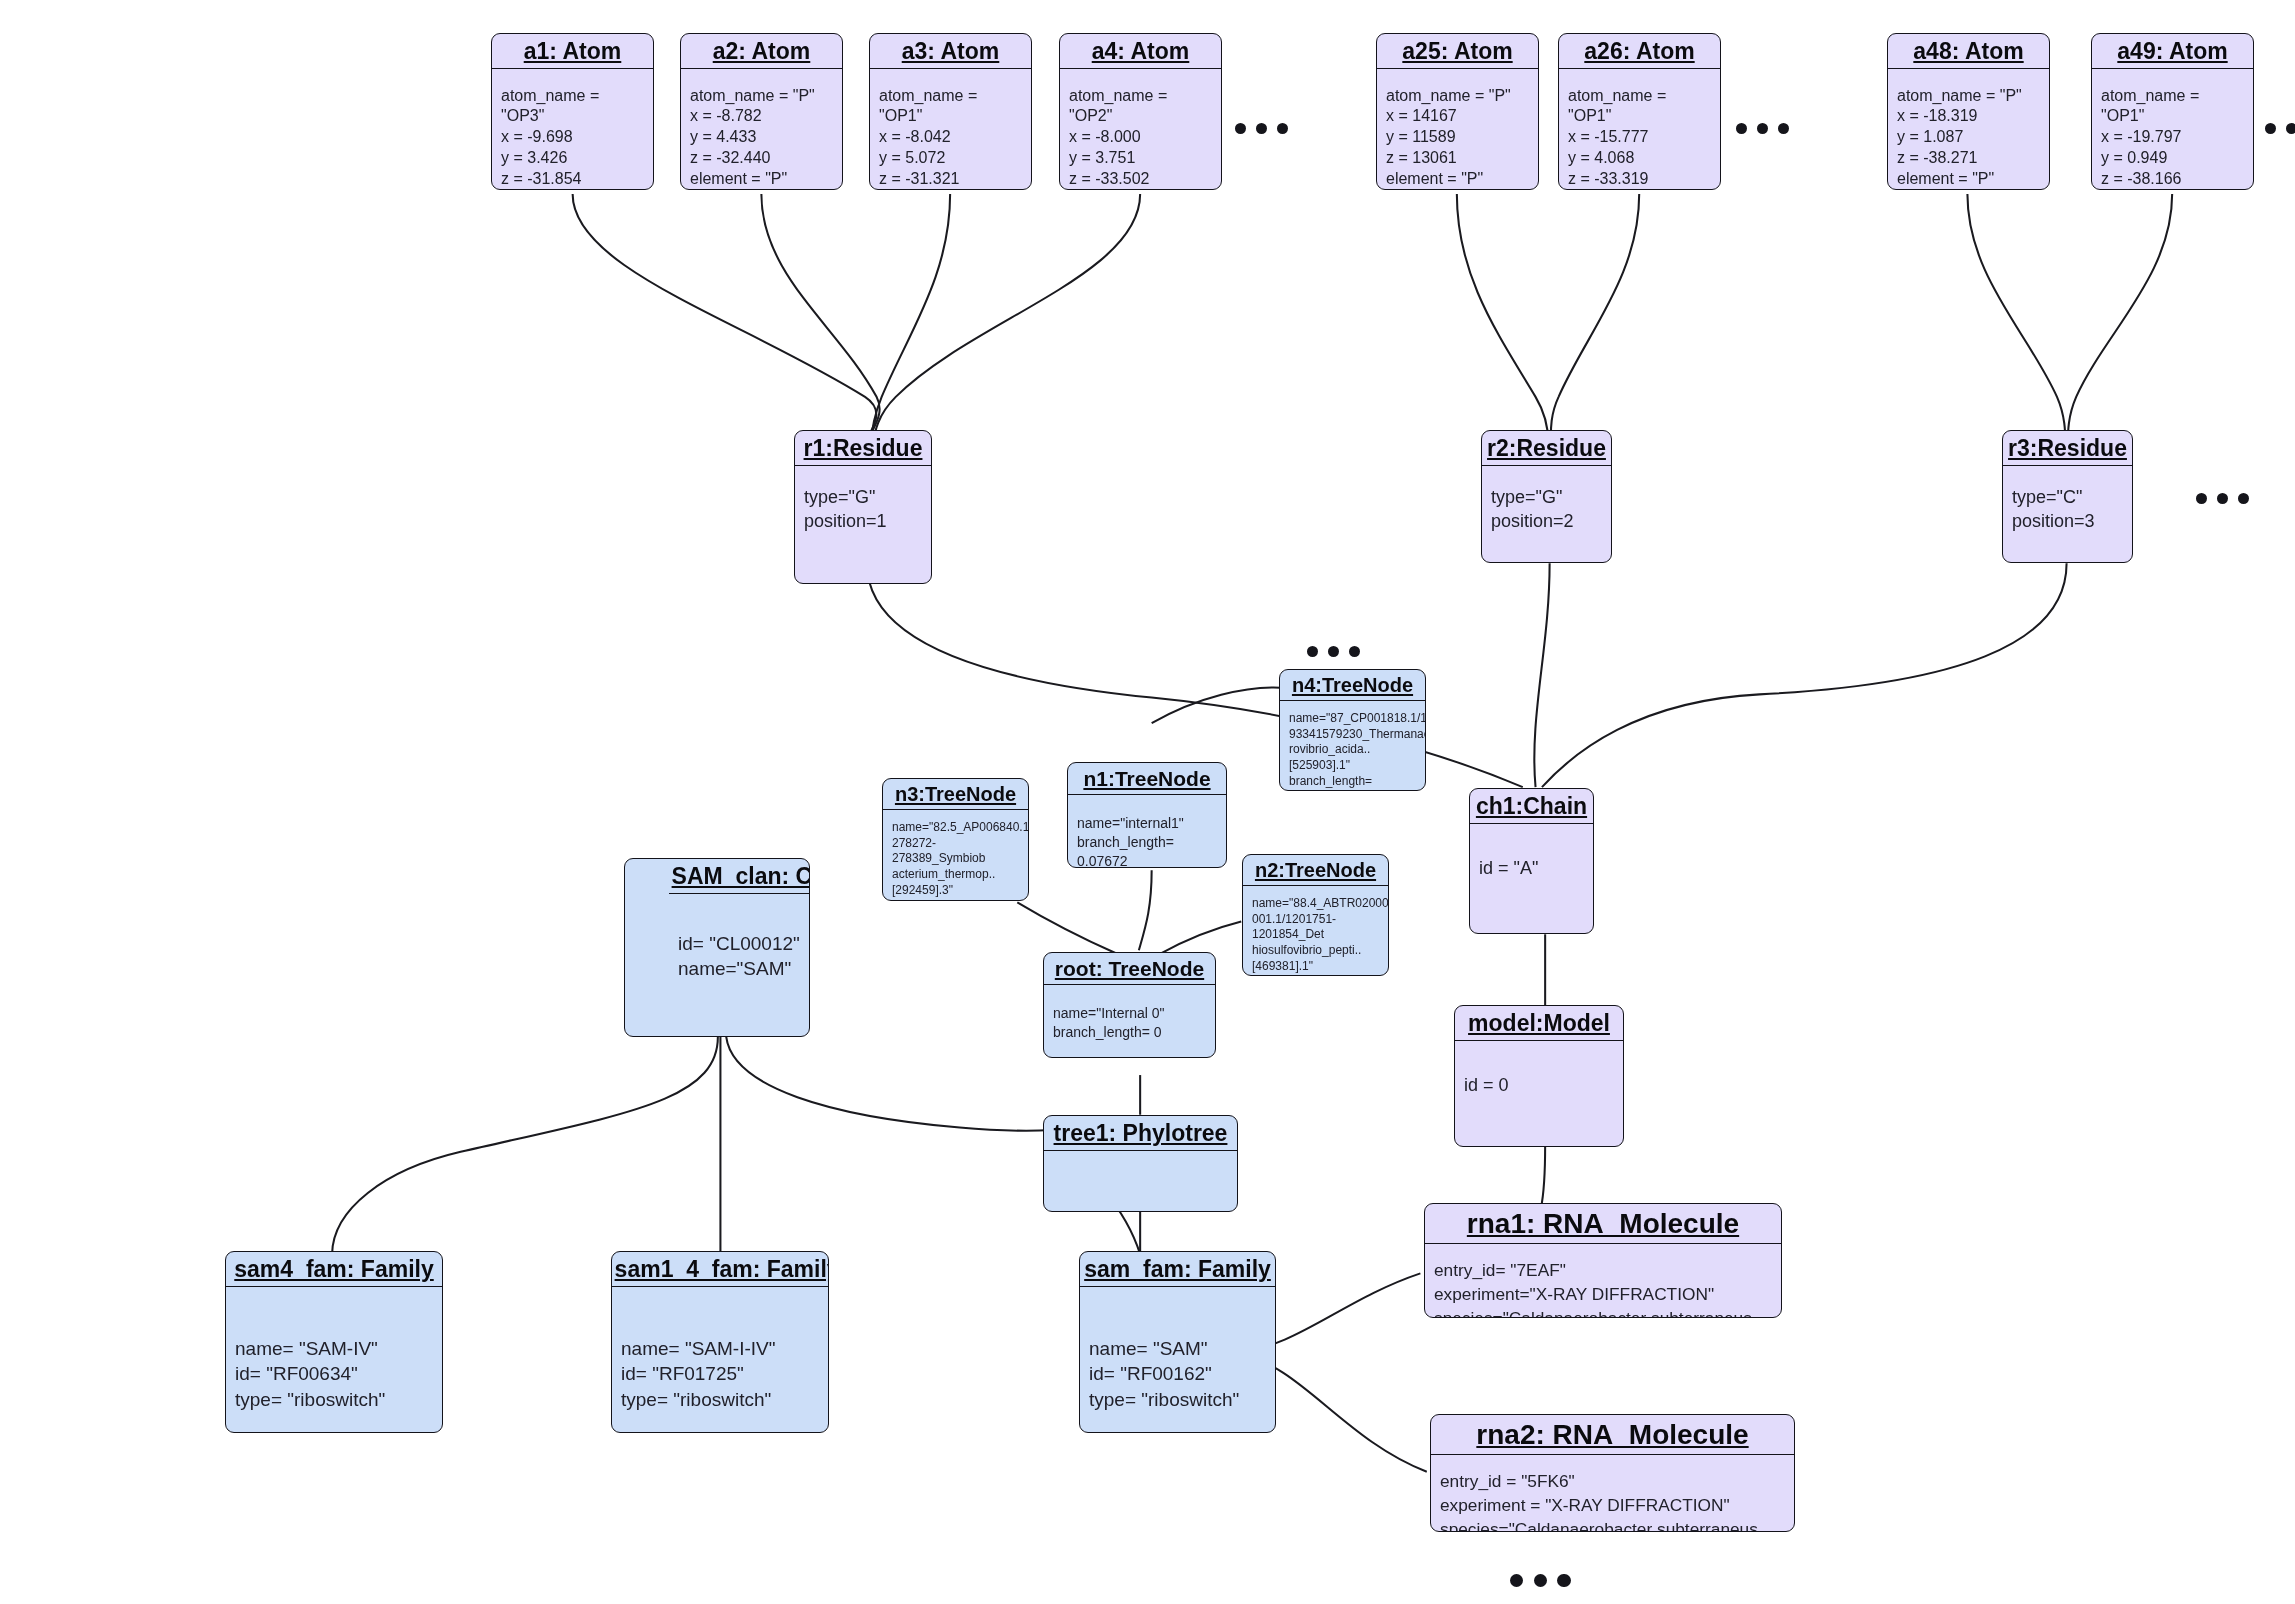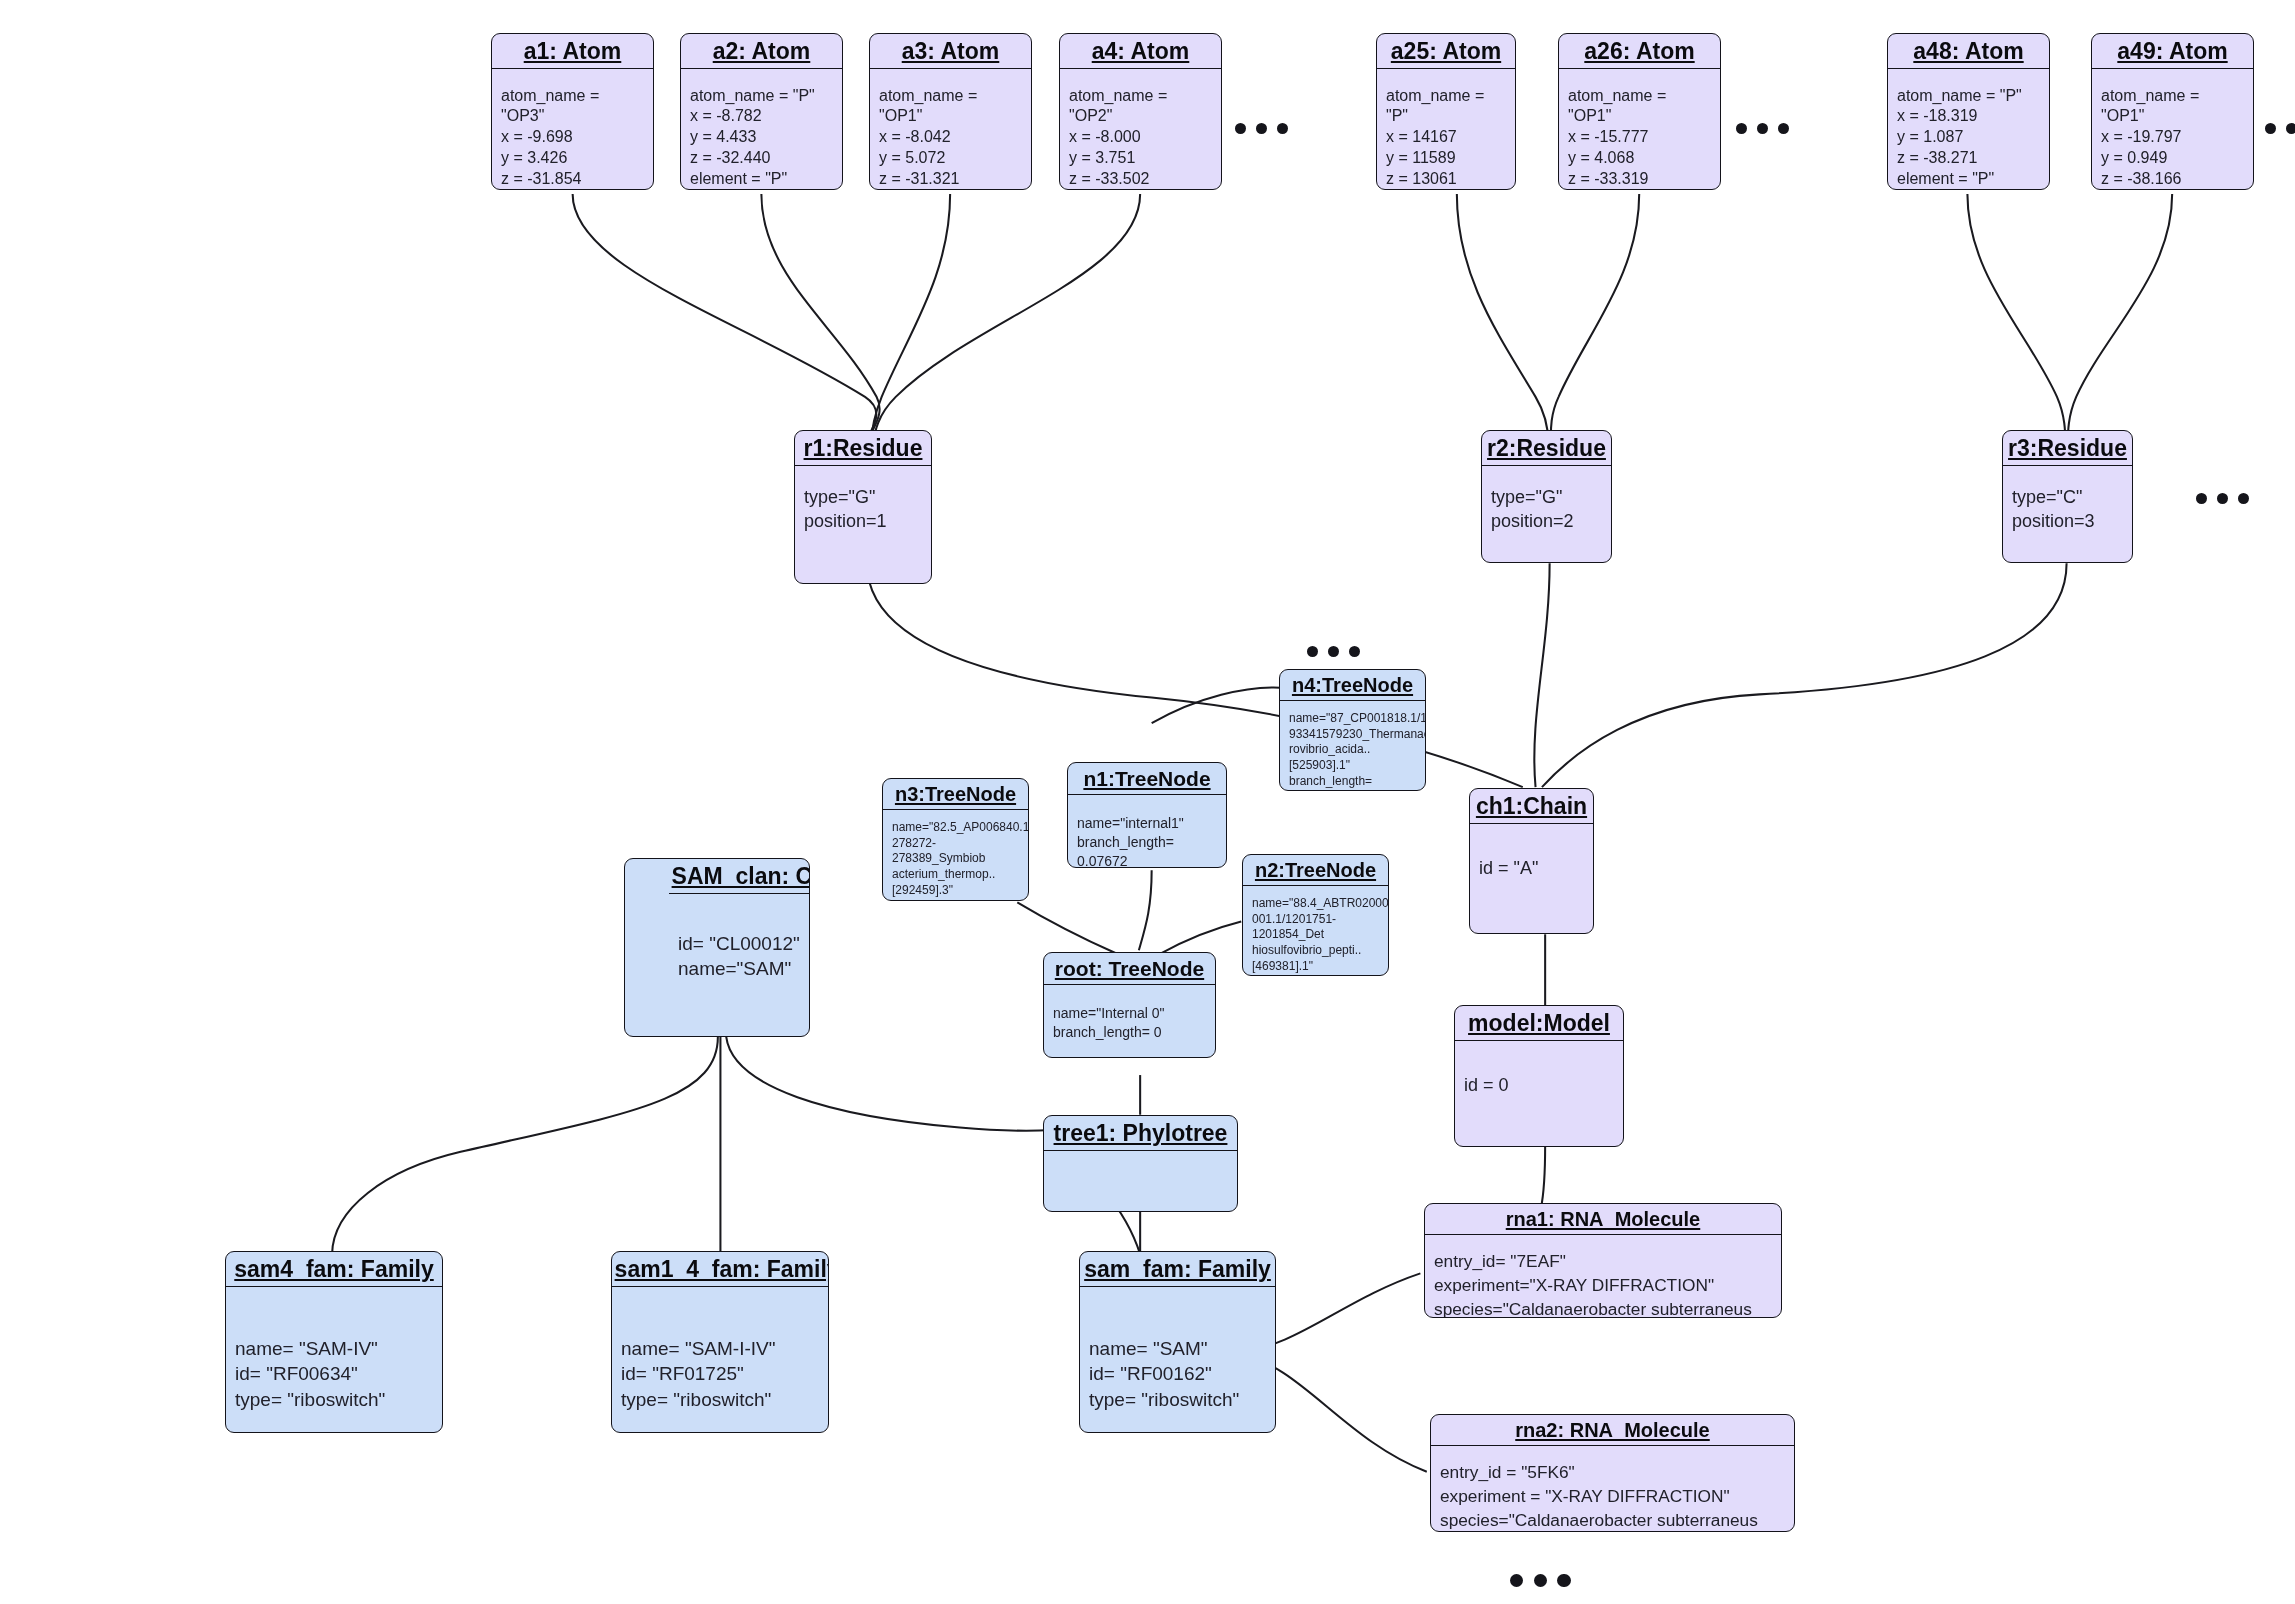--- a/index.html
+++ b/index.html
@@ -101,21 +101,21 @@
 
   .clan .hdr  { font-size: 23px; }
   .clan .body { font-size: 19px; line-height: 1.34; padding-top: 37px; }
 
   .family .hdr  { font-size: 23px; }
   .family .body { font-size: 19px; line-height: 1.34; padding-top: 49px; }
 
   .phylo .hdr  { font-size: 23px; }
   .phylo .body { font-size: 18px; }
 
-  .rna .hdr  { font-size: 20px; }
+  .rna .hdr  { font-size: 28px; }
   .rna .body { font-size: 17.3px; line-height: 1.38; padding-top: 15.4px; }
 
   
   .ellipsis {
     position: absolute;
     display: flex;
     gap: 10.2px;
     align-items: center;
   }
   .ellipsis i {
@@ -214,21 +214,21 @@
 
   <div class="obj purple atom" style="left:1059px; top:33px; width:163px; height:157px;">
     <div class="hdr"><span>a4: Atom</span></div>
     <div class="body">atom_name = "OP2"
 x = -8.000
 y = 3.751
 z = -33.502
 element = "O"</div>
   </div>
 
-  <div class="obj purple atom" style="left:1376px; top:33px; width:140px; height:157px;">
+  <div class="obj purple atom" style="left:1376px; top:33px; width:163px; height:157px;">
     <div class="hdr"><span>a25: Atom</span></div>
     <div class="body">atom_name = "P"
 x = 14167
 y = 11589
 z = 13061
 element = "P"</div>
   </div>
 
   <div class="obj purple atom" style="left:1558px; top:33px; width:163px; height:157px;">
     <div class="hdr"><span>a26: Atom</span></div>

